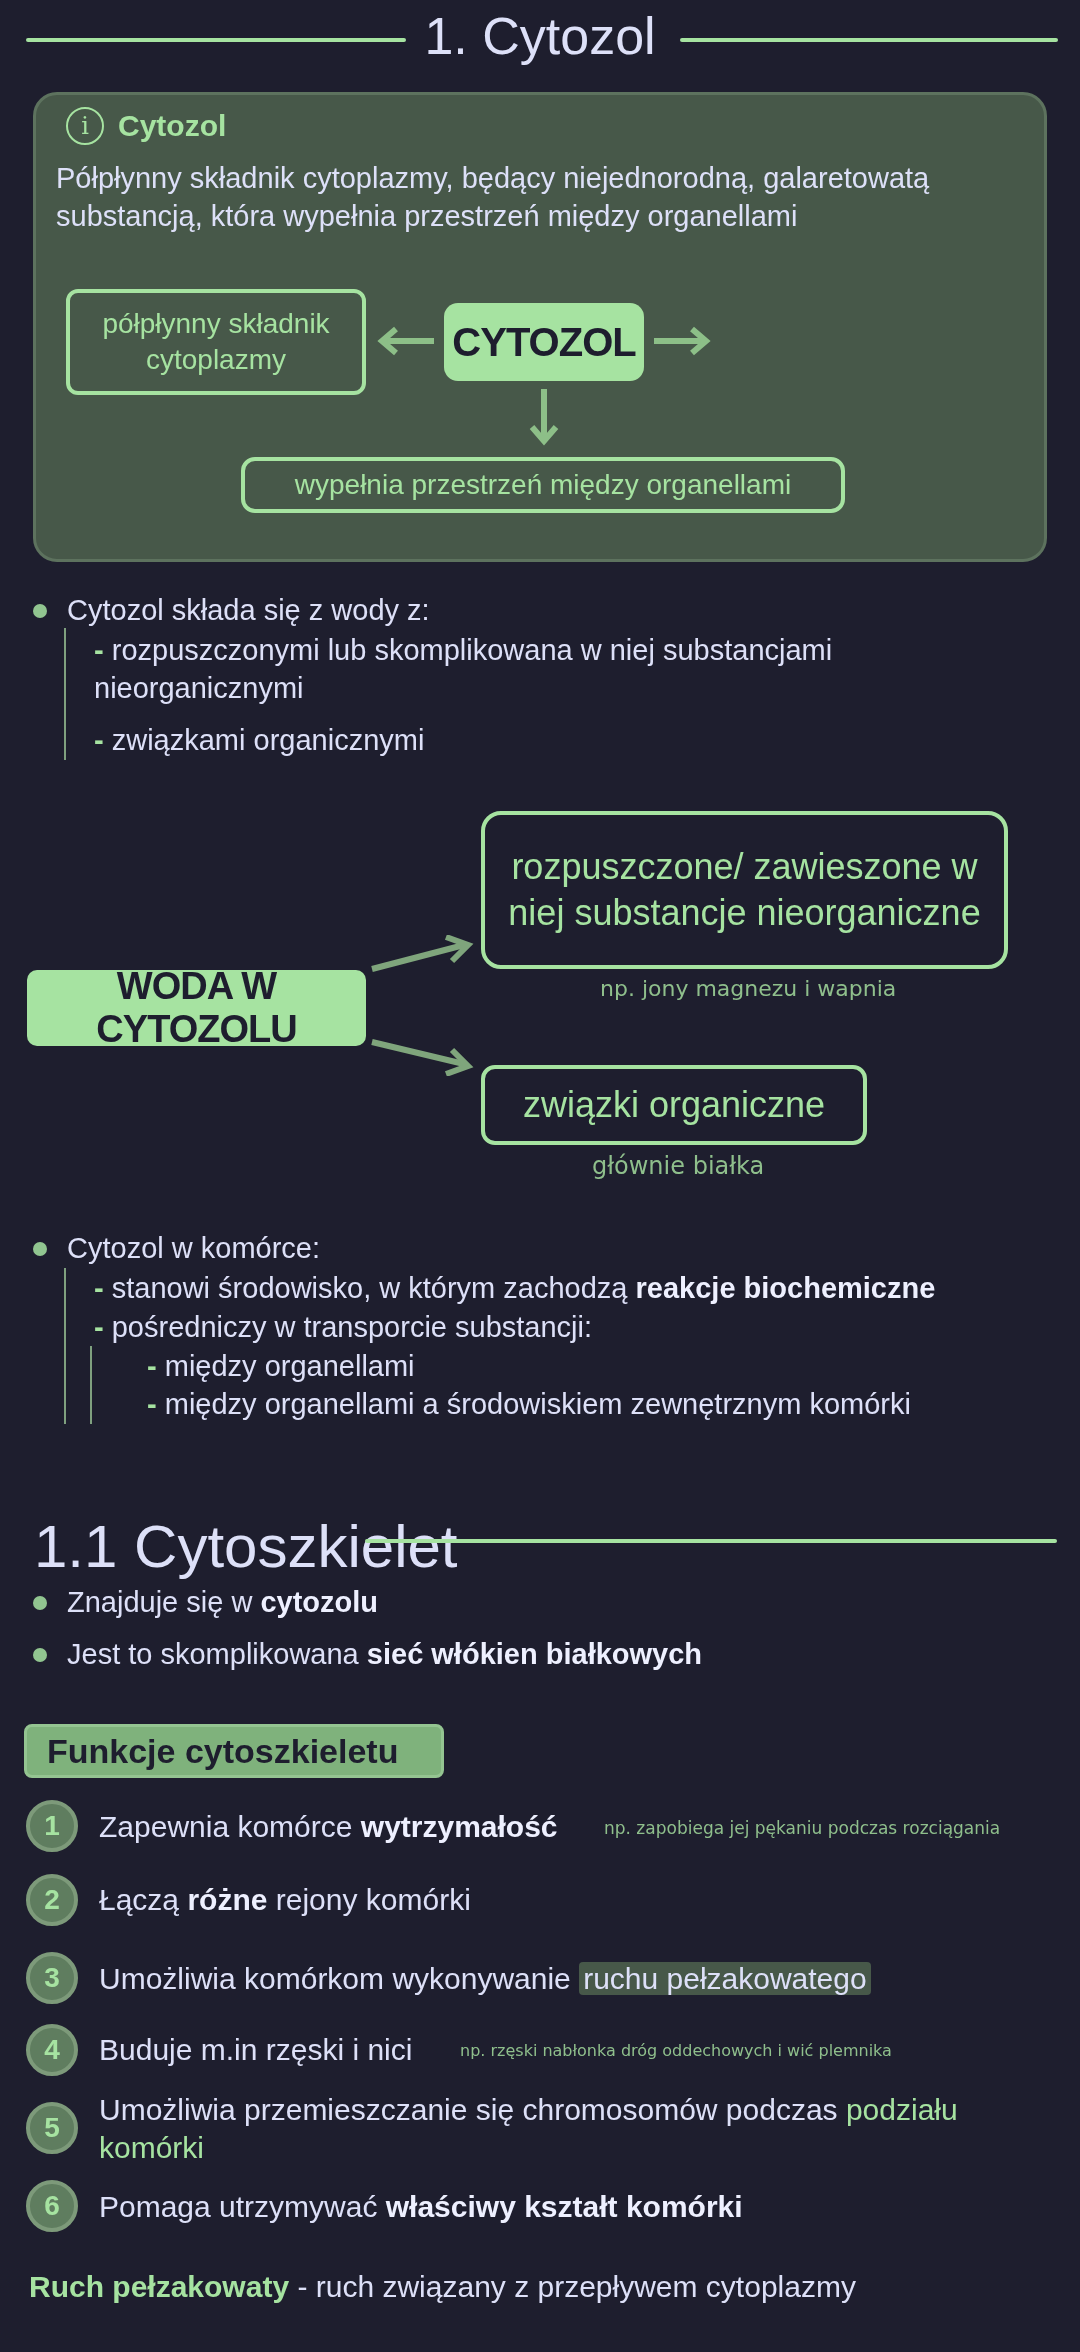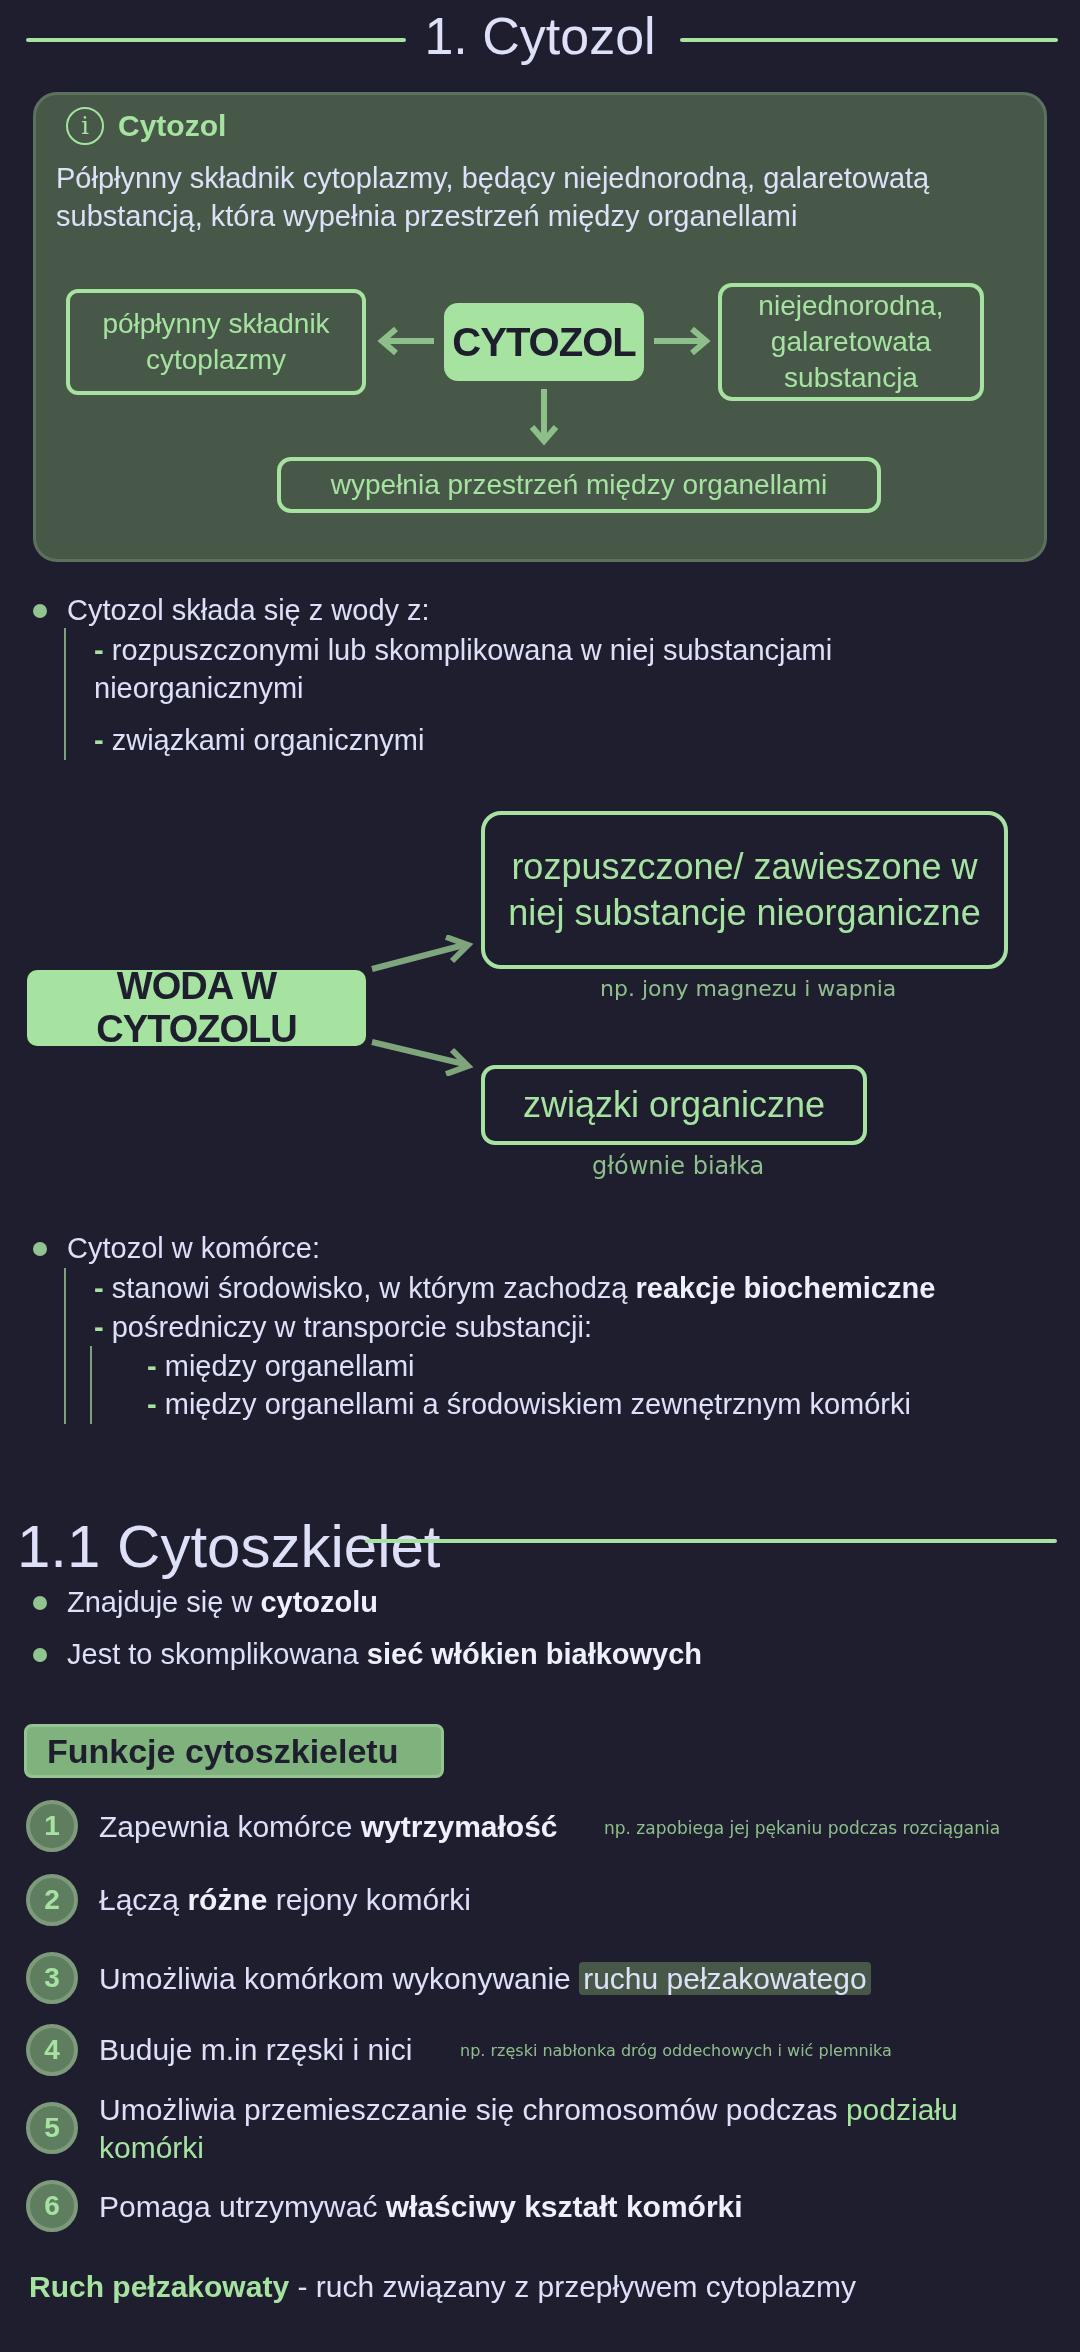--- a/index.html
+++ b/index.html
@@ -1,18 +1,18 @@
 <!DOCTYPE html>
 <html><head>
 <meta charset="utf-8">
 <style>
   * { box-sizing: border-box; margin: 0; padding: 0; }
   html, body { width: 1080px; height: 2352px; background: #1e1e2e; overflow: hidden; }
   body { font-family: "DejaVu Sans", sans-serif; color: #cdd6f4; position: relative; }
-  .abs { position: absolute; }
+  .abs { position: absolute; padding-left: 17px; }
 
   
   .title-row { left: 0; top: 0; width: 1080px; height: 80px; }
   .title-line { position: absolute; height: 4px; background: #a6e3a1; top: 38px; border-radius: 2px; }
   .title-text { position: absolute; left: 0; width: 1080px; top: 6px; text-align: center; font-size: 52px; color: #dde0f8; font-family: "Liberation Sans", sans-serif; }
   .title-text span { background: #1e1e2e; padding: 0 14px; }
 
   
   .callout { left: 33px; top: 92px; width: 1014px; height: 470px; background: #475849; border: 3px solid #5d725e; border-radius: 24px; }
   .callout-head { position: absolute; left: 30px; top: 12px; display: flex; align-items: center; gap: 14px; }
@@ -56,22 +56,21 @@
 
 <div class="abs callout">
   <div class="callout-head">
     <div class="info-icon">i</div>
     <div class="callout-title">Cytozol</div>
   </div>
   <div class="callout-body">Półpłynny składnik cytoplazmy, będący niejednorodną, galaretowatą substancją, która wypełnia przestrzeń między organellami</div>
 
   <div class="node" style="left:30px;top:194px;width:300px;height:106px;font-size:28px;line-height:36px;padding:0 14px;border-radius:12px;">półpłynny składnik cytoplazmy</div>
   <div class="node node-fill" style="left:408px;top:208px;width:200px;height:78px;font-size:40px;">CYTOZOL</div>
-  <div class="node" style="left:682px;top:188px;width:266px;height:118px;font-size:28px;line-height:36px;padding:0 14px;">niejednorodna, galaretowata substancja</div>
-  <div class="node" style="left:205px;top:362px;width:604px;height:56px;font-size:28px;margin-left:36px;">wypełnia przestrzeń między organellami</div>
+  <div class="node" style="left:205px;top:362px;width:604px;height:56px;font-size:28px;">wypełnia przestrzeń między organellami</div>
 
   <svg class="arrow" style="left:340px;top:228px;" width="62" height="36">
     <line x1="58" y1="18" x2="8" y2="18" stroke="#8dbf88" stroke-width="6"></line>
     <polyline points="20,6 6,18 20,30" fill="none" stroke="#8dbf88" stroke-width="6"></polyline>
   </svg>
   <svg class="arrow" style="left:614px;top:228px;" width="62" height="36">
     <line x1="4" y1="18" x2="54" y2="18" stroke="#8dbf88" stroke-width="6"></line>
     <polyline points="42,6 56,18 42,30" fill="none" stroke="#8dbf88" stroke-width="6"></polyline>
   </svg>
   <svg class="arrow" style="left:490px;top:290px;" width="36" height="62">

